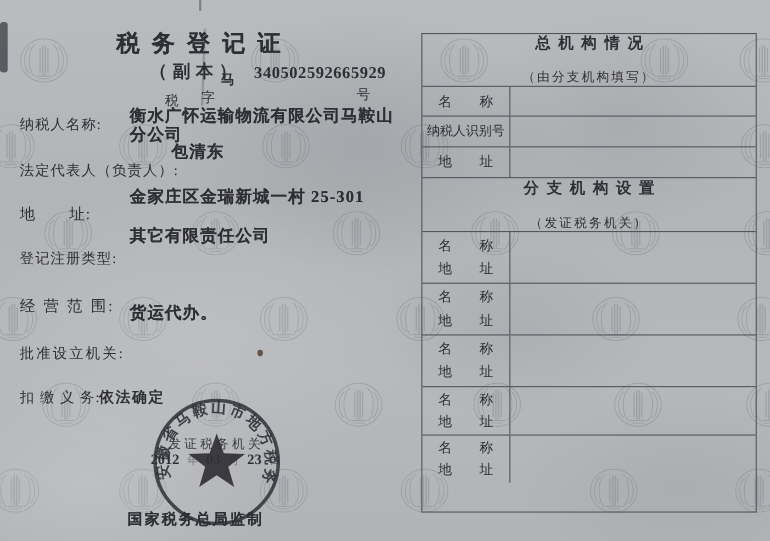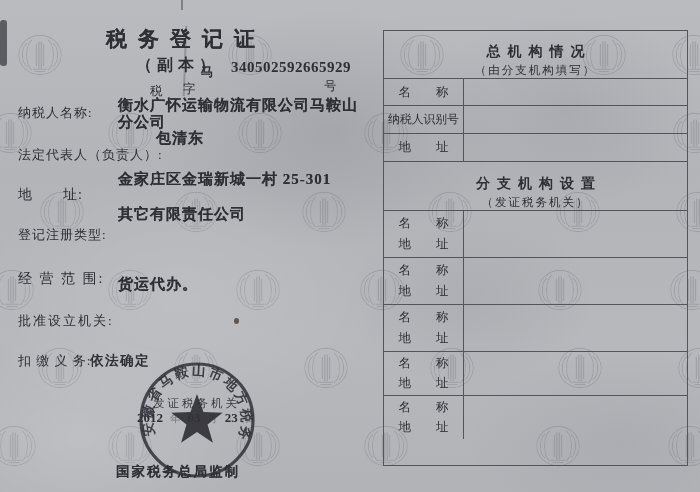--- a/index.html
+++ b/index.html
@@ -24,21 +24,21 @@
   .abs{position:absolute;white-space:nowrap;}
   .lbl{font-size:13px;letter-spacing:1px;text-align:center;}
   .val{font-size:15px;font-weight:bold;letter-spacing:1px;text-shadow:0 0 .5px rgba(35,36,40,.7);}
   .doc-title{font-size:21px;font-weight:bold;letter-spacing:11px;text-shadow:0 0 .6px rgba(35,36,40,.8);}
   .copy{font-size:16px;font-weight:bold;letter-spacing:5px;}
   .serial{font-size:15px;font-weight:bold;letter-spacing:.5px;}
   .small-cn{font-size:12.5px;}
   
   .tbl{position:absolute;left:383px;top:30px;width:305px;height:436px;
        border:1.2px solid #54555b;box-sizing:border-box;}
-  .sec-head{display:flex;flex-direction:column;align-items:center;justify-content:flex-end;
+  .sec-head{display:flex;flex-direction:column;align-items:center;justify-content:space-between;
             box-sizing:border-box;}
   .sec-title{font-size:14px;font-weight:bold;letter-spacing:7px;text-indent:7px;}
   .sec-sub{font-size:11.5px;letter-spacing:2px;margin-top:2px;}
   .trow{display:flex;border-top:1.1px solid #54555b;box-sizing:border-box;}
   .tlabel{width:80px;border-right:1.1px solid #54555b;box-sizing:border-box;
           display:flex;align-items:center;justify-content:center;font-size:12.5px;}
   .tlabel.two{flex-direction:column;justify-content:space-evenly;align-items:center;}
   .tval{flex:1;}
   .stamp-svg{position:absolute;left:137px;top:359px;width:120px;height:122px;}
   .rimtext{font-size:13.5px;letter-spacing:2.6px;fill:#303138;font-weight:bold;}

